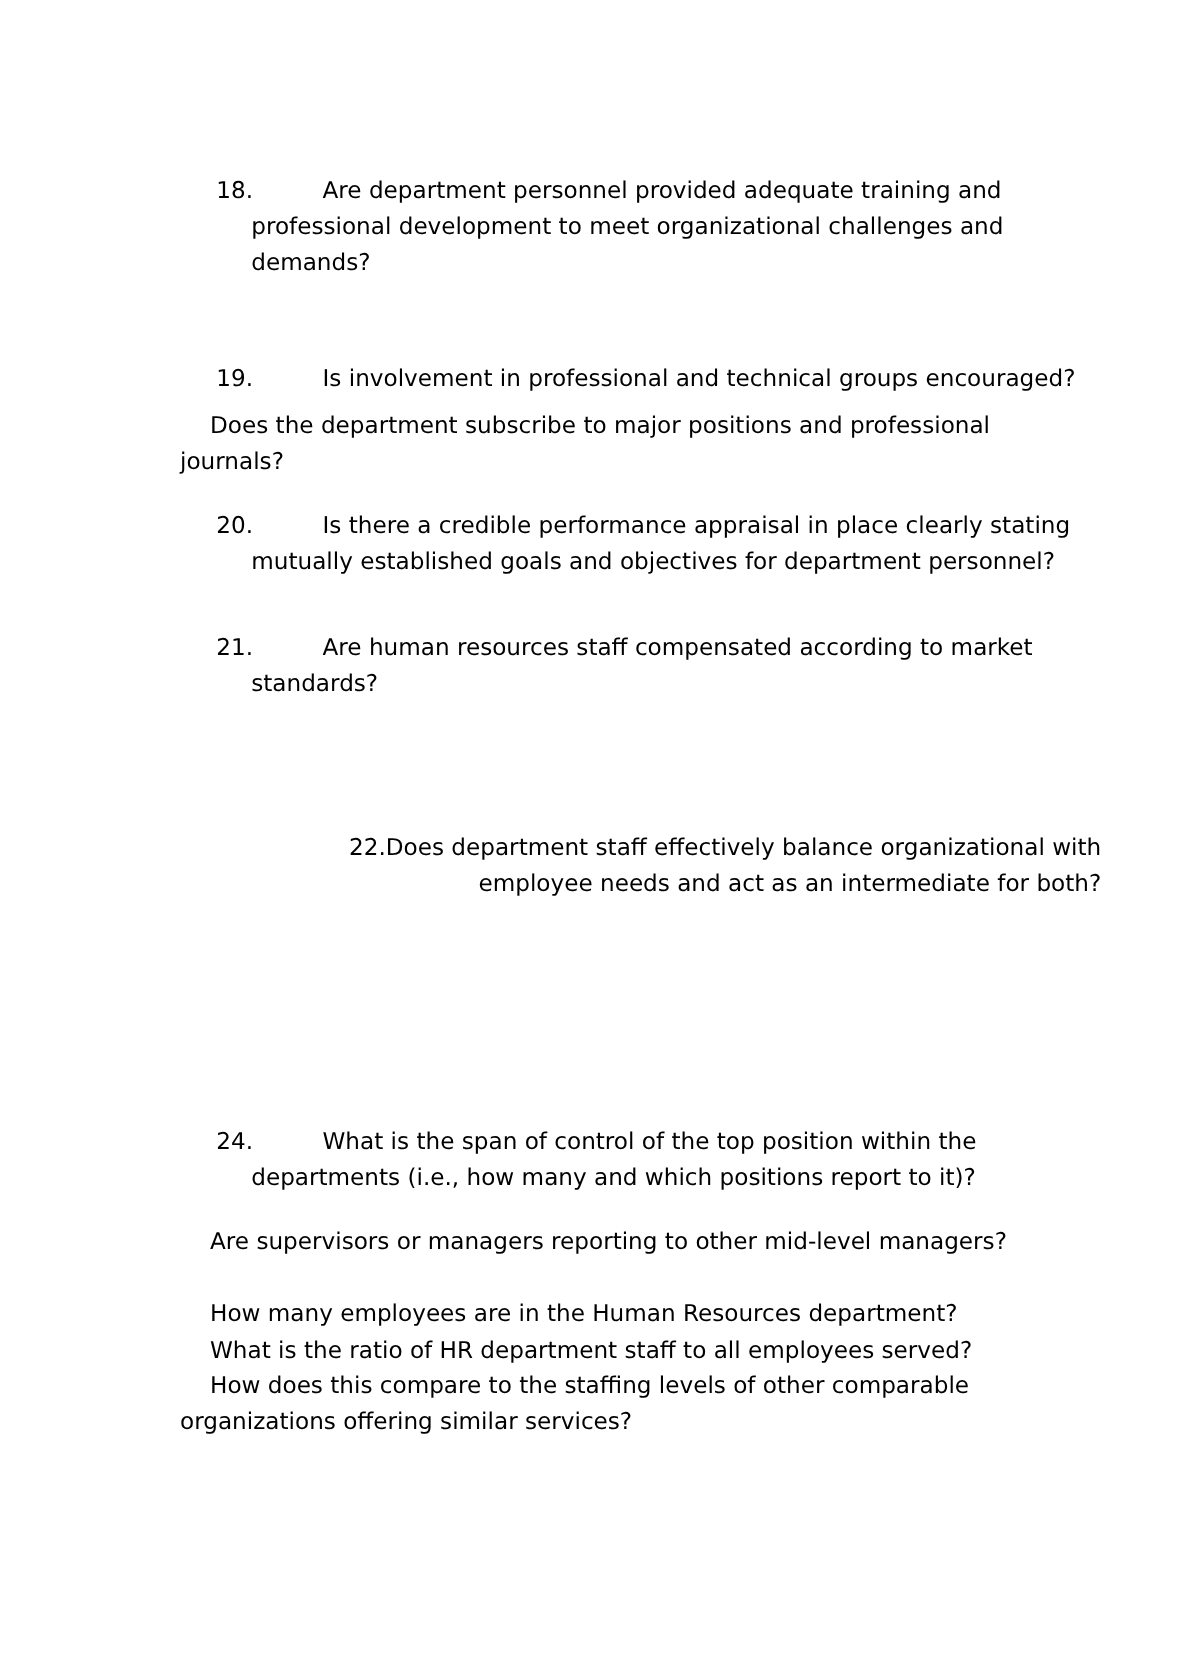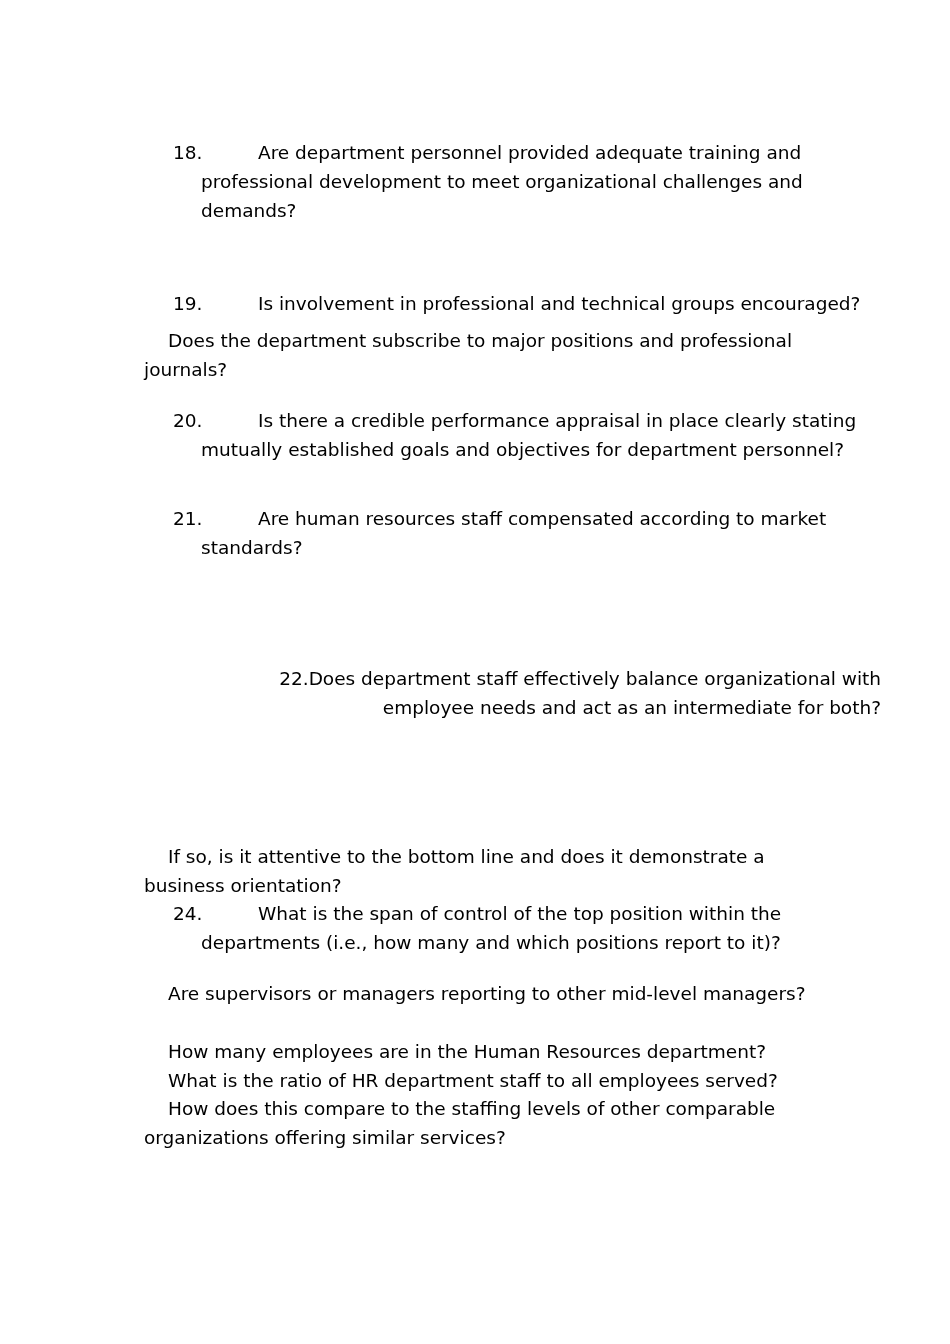--- a/index.html
+++ b/index.html
@@ -55,21 +55,20 @@
   <p class="block para" style="top:314px;">Does the department subscribe to major positions and professional journals?</p>
 
   <p class="block numbered" style="top:394px;"><span class="num">20.</span><span>Is there a credible performance appraisal in place clearly stating mutually established goals and objectives for department personnel?</span></p>
 
   <p class="block numbered" style="top:492px;"><span class="num">21.</span><span>Are human resources staff compensated according to market standards?</span></p>
 
 
   <p class="block numbered" style="top:652px;text-align:right;"><span class="num">22.</span><span>Does department staff effectively balance organizational with employee needs and act as an intermediate for both?</span></p>
 
 
-  <p class="block para" style="top:830px;">If so, is it attentive to the bottom line and does it demonstrate a business orientation?</p>
 
   <p class="block numbered" style="top:887px;"><span class="num">24.</span><span>What is the span of control of the top position within the departments (i.e., how many and which positions report to it)?</span></p>
 
   <p class="block para" style="top:967px;">Are supervisors or managers reporting to other mid-level managers?</p>
 
   <p class="block para" style="top:1054px;">What is the ratio of HR department staff to all employees served?</p>
 
   <p class="block para" style="top:1025px;">How many employees are in the Human Resources department?</p>
 
   <p class="block para" style="top:1082px;">How does this compare to the staffing levels of other comparable organizations offering similar services?</p>

